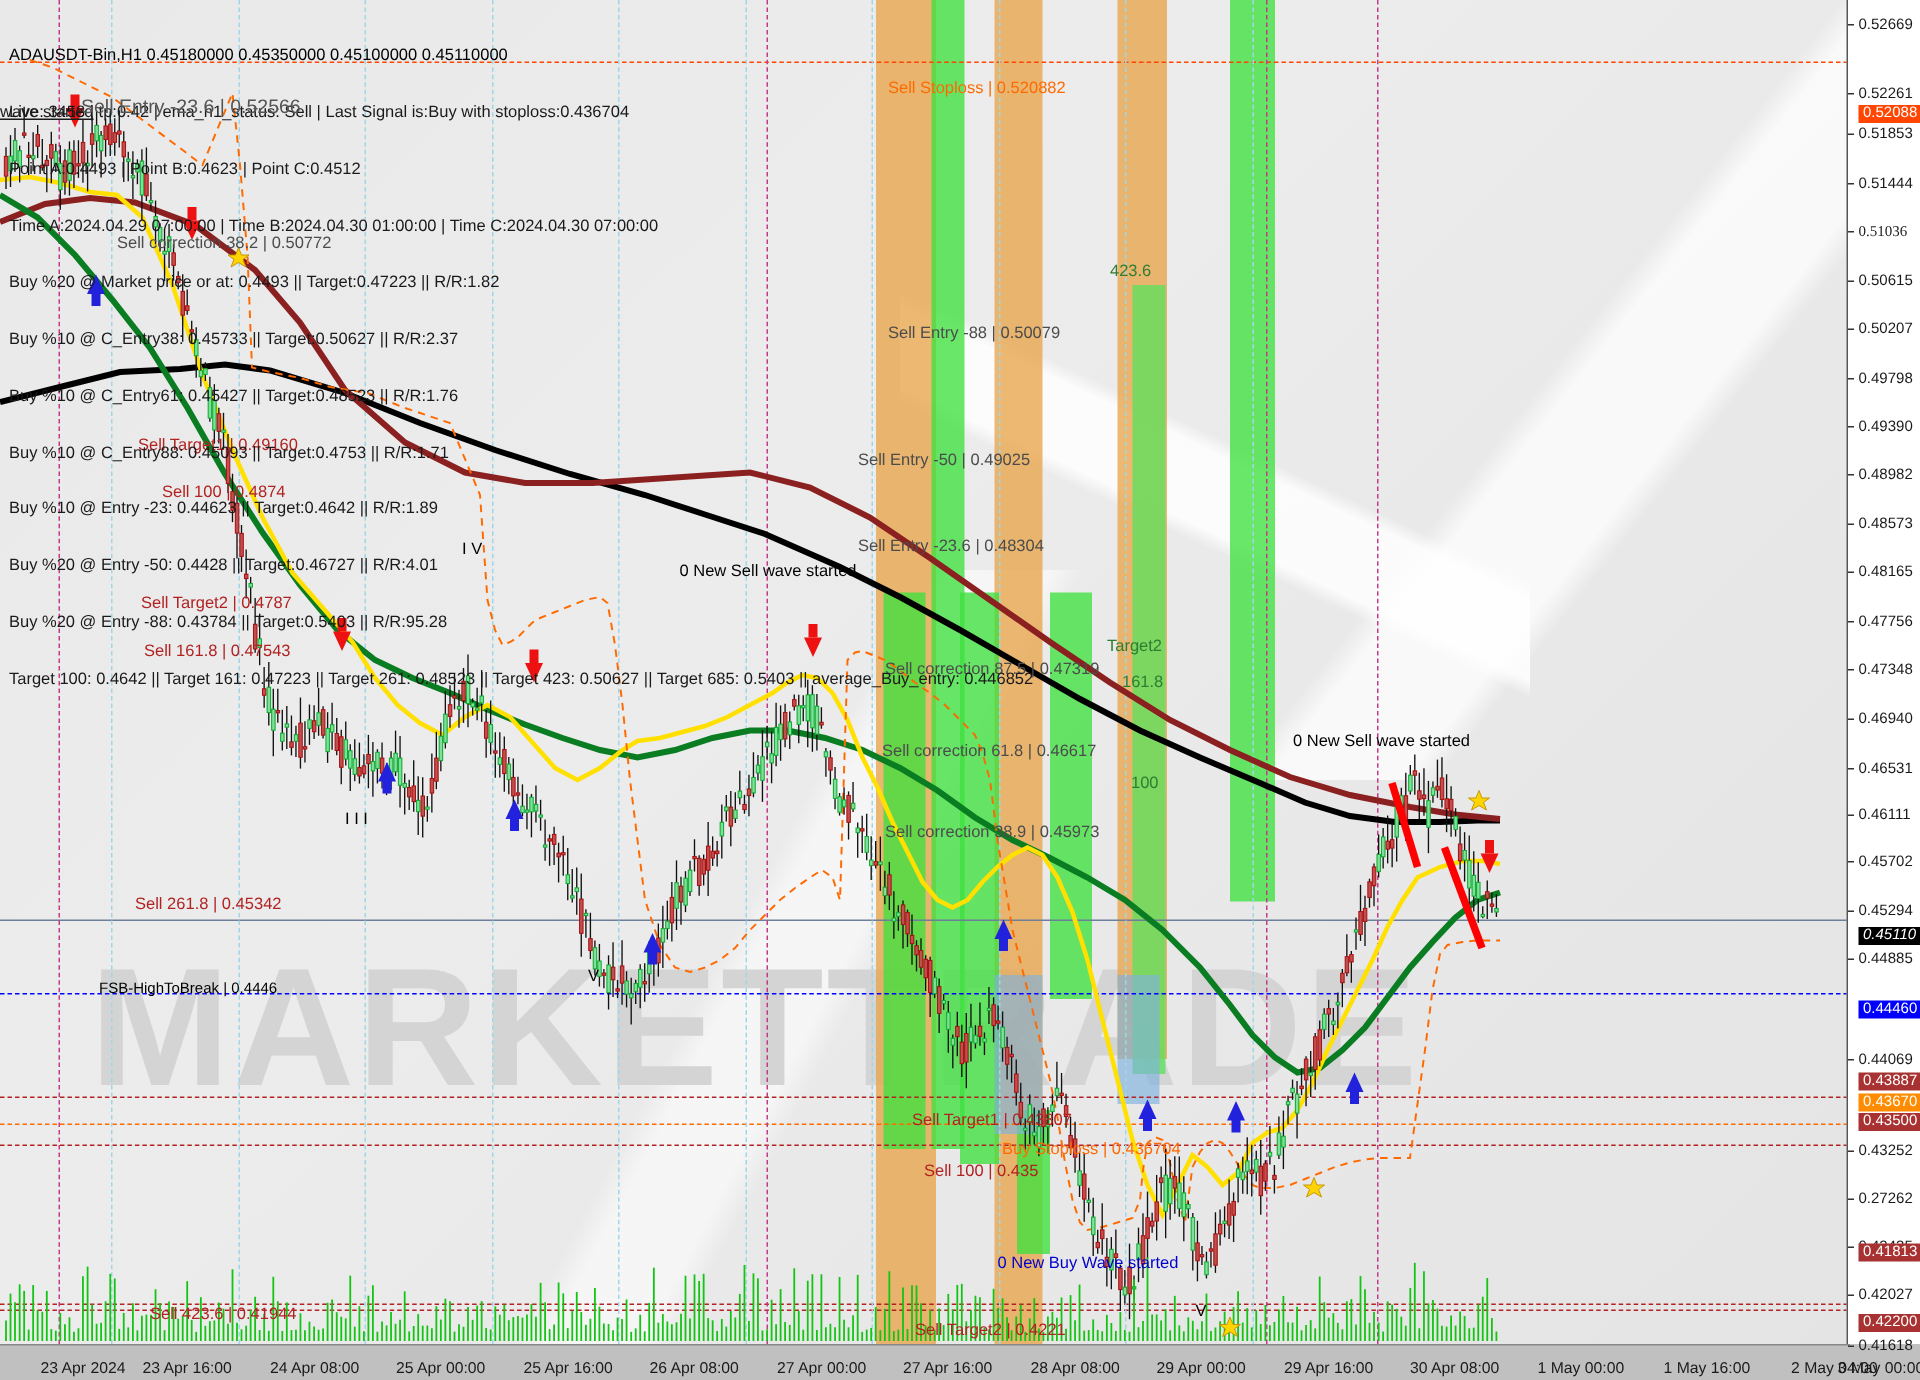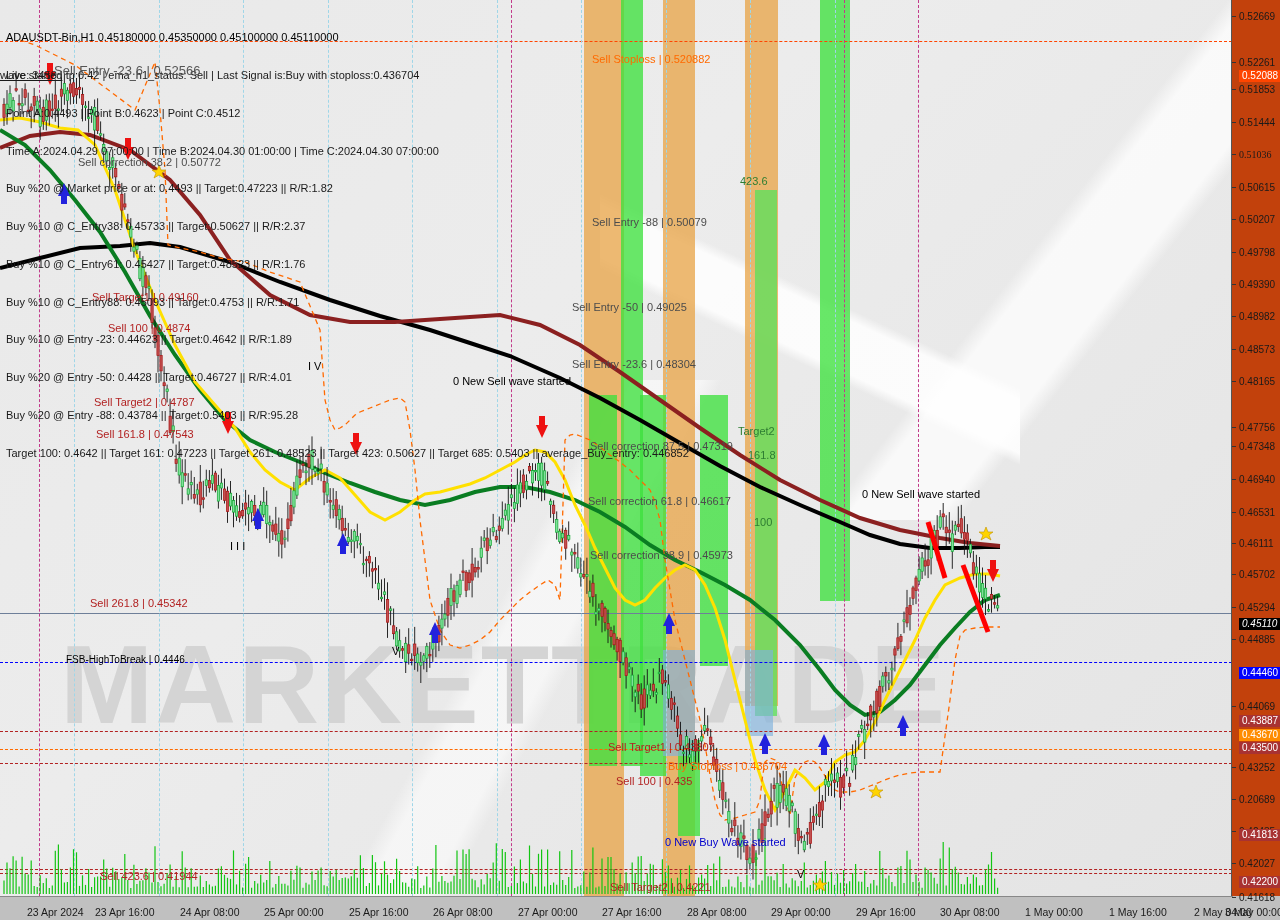--- a/index.html
+++ b/index.html
@@ -42,21 +42,21 @@
   .lbl.blue{color:#0000cc;}
   .lbl.black{color:#000;}
 
   
   #info{position:absolute;left:6px;top:6px;font-size:11px;line-height:12.6px;color:#1a1a1a;
         white-space:pre;z-index:40;}
   #info div{white-space:nowrap;}
   #info .l0{color:#000;}
 
   
-  #yaxis{position:absolute;right:0;top:0;width:48px;height:896px;background:#c2410c;
+  #yaxis{position:absolute;right:0;top:0;width:48px;height:896px;background:#ffffff;
          border-left:1px solid #555;}
   .ytick{position:absolute;right:0;height:12px;font-size:10px;line-height:12px;color:#1a1a1a;
          padding-left:7px;white-space:nowrap;box-sizing:border-box;width:48px;}
   .ytick::before{content:"";position:absolute;left:0;top:5px;width:4px;height:1px;background:#333;}
   .ytick.hl{color:#fff;font-weight:normal;}
   .ytick.hl::before{display:none;}
   .ytick b{display:inline-block;padding:0 1px;font-weight:normal;}
 
   #xaxis{position:absolute;left:0;bottom:0;width:1280px;height:18px;background:#c0c0c0;margin-left:25px;}
   .xtick{position:absolute;top:4px;font-size:10.5px;color:#1a1a1a;white-space:nowrap;}
@@ -1258,21 +1258,21 @@
       <div class="ytick" style="top: 84px;">0.51853</div>
       <div class="ytick" style="top: 117px;">0.51444</div>
       <div class="ytick" style="top: 149px; font-family: Liberation Serif, serif;">0.51036</div>
       <div class="ytick" style="top: 182px;">0.50615</div>
       <div class="ytick" style="top: 214px;">0.50207</div>
       <div class="ytick" style="top: 247px;">0.49798</div>
       <div class="ytick" style="top: 279px;">0.49390</div>
       <div class="ytick" style="top: 311px;">0.48982</div>
       <div class="ytick" style="top: 344px;">0.48573</div>
       <div class="ytick" style="top: 376px;">0.48165</div>
-      <div class="ytick" style="top: 409px; margin-top: 13px;">0.47756</div>
+      <div class="ytick" style="top: 409px;">0.47756</div>
       <div class="ytick" style="top: 441px;">0.47348</div>
       <div class="ytick" style="top: 474px;">0.46940</div>
       <div class="ytick" style="top: 507px;">0.46531</div>
       <div class="ytick" style="top: 538px;">0.46111</div>
       <div class="ytick" style="top: 569px;">0.45702</div>
       <div class="ytick" style="top: 602px;">0.45294</div>
       <div class="ytick hl" style="top: 618px; font-style: italic;">
         <b style="background: rgb(0, 0, 0); color: rgb(255, 255, 255); display: block; width: 46px; padding-left: 3px;">0.45110</b>
       </div>
       <div class="ytick" style="top: 634px;">0.44885</div>
@@ -1283,21 +1283,21 @@
       <div class="ytick hl" style="top: 715px;">
         <b style="background: rgb(168, 50, 50); color: rgb(255, 255, 255); display: block; width: 46px; padding-left: 3px;">0.43887</b>
       </div>
       <div class="ytick hl" style="top: 729px;">
         <b style="background: rgb(255, 140, 0); color: rgb(255, 255, 255); display: block; width: 46px; padding-left: 3px;">0.43670</b>
       </div>
       <div class="ytick hl" style="top: 742px;">
         <b style="background: rgb(168, 50, 50); color: rgb(255, 255, 255); display: block; width: 46px; padding-left: 3px;">0.43500</b>
       </div>
       <div class="ytick" style="top: 762px;">0.43252</div>
-      <div class="ytick" style="top: 794px;">0.20689</div>
+      <div class="ytick" style="top: 794px;">0.27262</div>
       <div class="ytick" style="top: 826px;">0.42435</div>
       <div class="ytick hl" style="top: 876px;">
         <b style="background: rgb(168, 50, 50); color: rgb(255, 255, 255); display: block; width: 46px; padding-left: 3px;">0.42200</b>
       </div>
       <div class="ytick" style="top: 858px;">0.42027</div>
       <div class="ytick hl" style="top: 829px;">
         <b style="background: rgb(168, 50, 50); color: rgb(255, 255, 255); display: block; width: 46px; padding-left: 3px;">0.41813</b>
       </div>
       <div class="ytick" style="top: 892px;">0.41618</div>
     </div>

